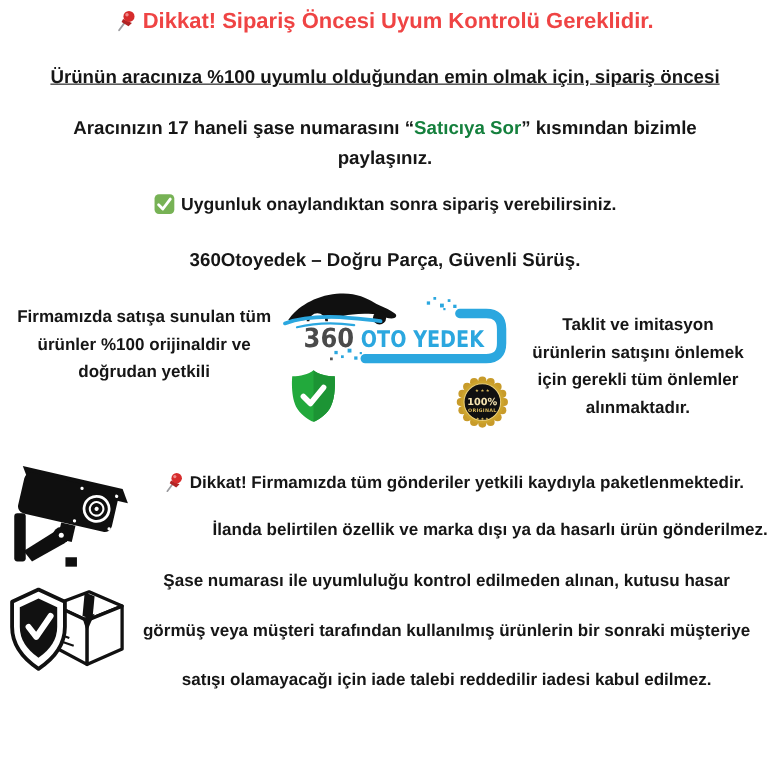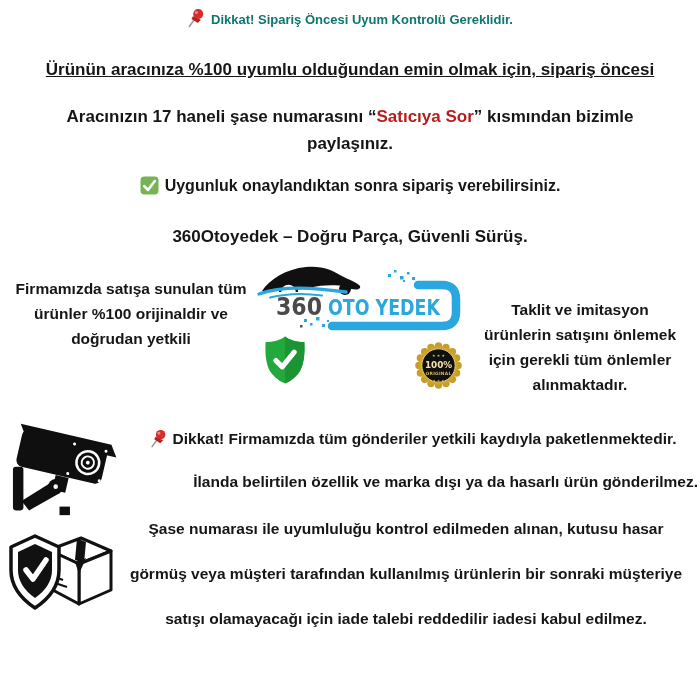--- a/index.html
+++ b/index.html
@@ -1,31 +1,31 @@
 <!DOCTYPE html>
 <html><head>
 <meta charset="utf-8">
 <style>
   html,body{margin:0;padding:0;background:#ffffff;}
   .canvas{
     position:relative;width:700px;height:700px;background:#ffffff;overflow:hidden;
     font-family:"Liberation Sans",sans-serif;font-weight:700;color:#161616;
   }
   .row{position:absolute;left:0;right:0;text-align:center;white-space:nowrap;}
-  .heading{top:8px;font-size:13px;color:#0f766e;}
+  .heading{top:8px;font-size:20px;color:#ef4444;}
   .p1{top:60px;font-size:17px;text-decoration:underline;}
   .p2{top:107px;font-size:17px;}
   .p3{top:134px;font-size:17px;}
-  .hl{color:#b91c1c;}
+  .hl{color:#15803d;}
   .check-row{top:176px;font-size:16px;}
   .brand{top:227px;font-size:17px;}
   .col{position:absolute;font-size:15.5px;line-height:25px;text-align:center;}
   .col div{white-space:nowrap;}
   .left-col{left:0;top:276px;width:262px;}
-  .right-col{left:460px;top:297px;width:240px;}
+  .right-col{left:460px;top:283px;width:240px;}
   .abs{position:absolute;}
   .cam-line{position:absolute;left:128px;right:2px;text-align:center;white-space:nowrap;font-size:15.5px;}
   .ret-line{position:absolute;left:112px;right:0;text-align:center;white-space:nowrap;font-size:15.5px;}
   .icon-inline{display:inline-block;vertical-align:-4px;margin-right:6px;}
   svg text{font-family:"DejaVu Sans","Liberation Sans",sans-serif;font-weight:bold;}
 </style>
 </head>
 <body>
 
 <div class="canvas">

